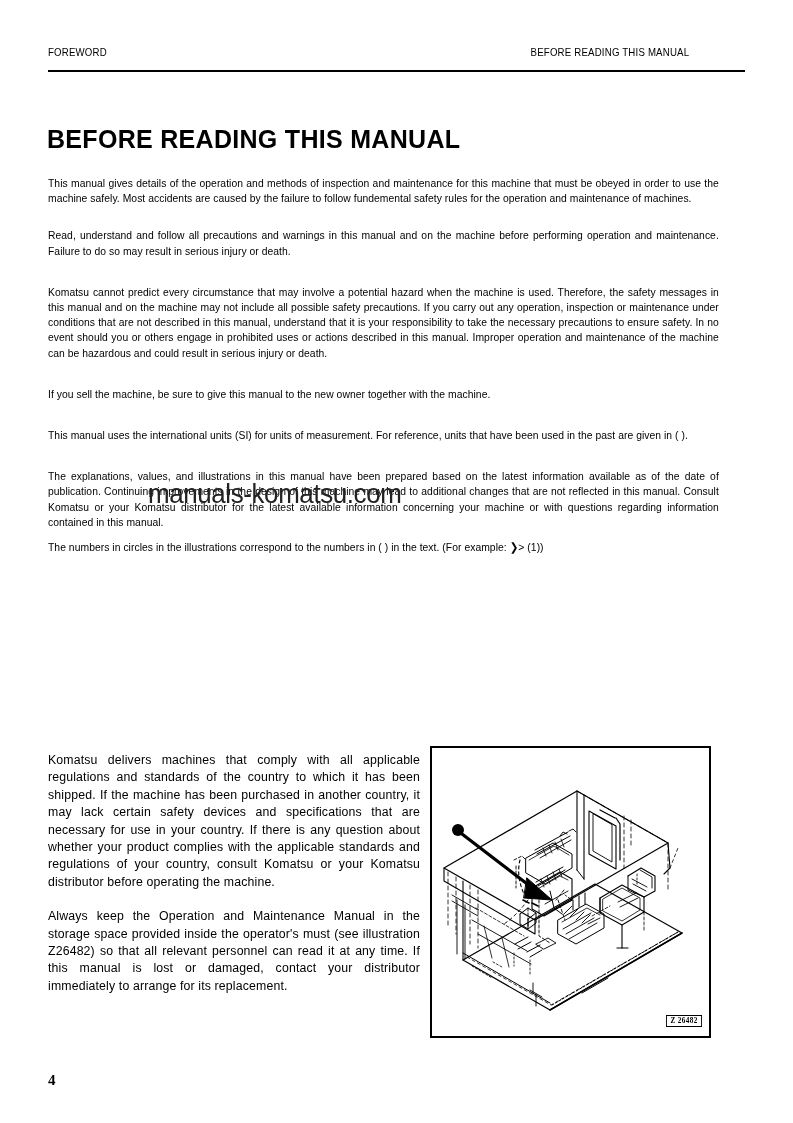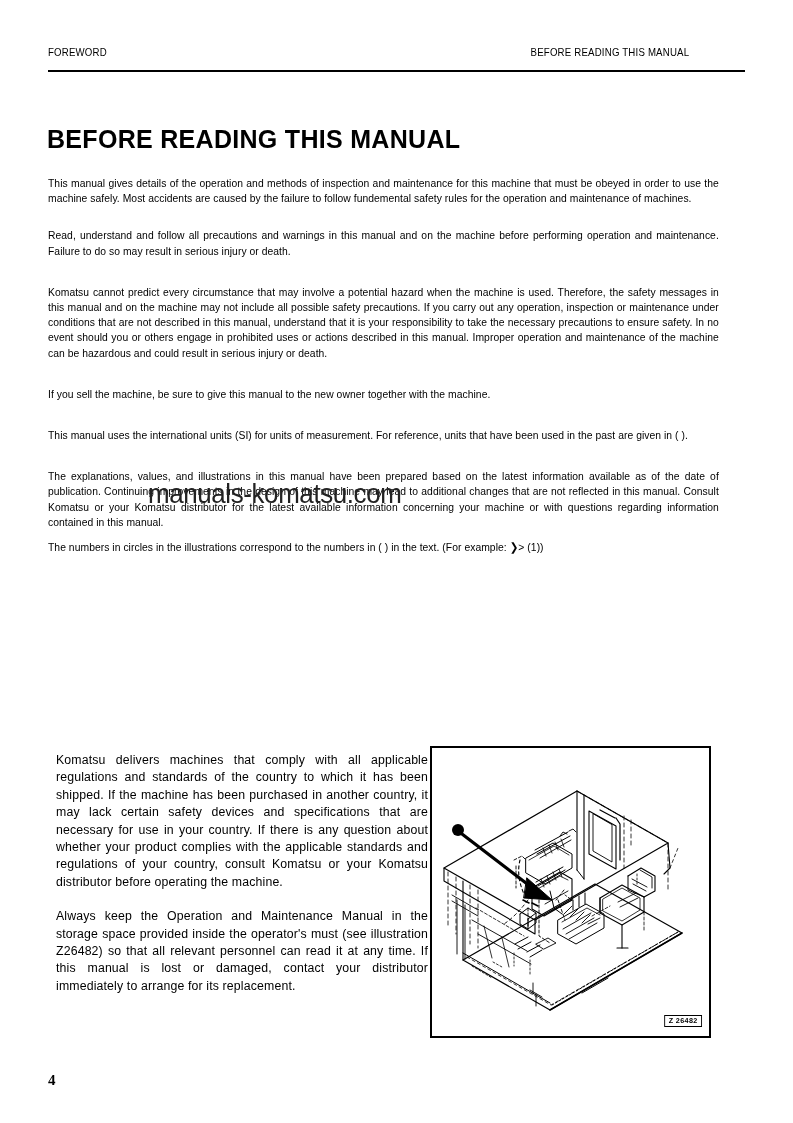--- a/index.html
+++ b/index.html
@@ -88,21 +88,20 @@
     white-space: nowrap;
     pointer-events: none;
   }
 
   
   .lower-left {
     position: absolute;
     left: 48px;
     top: 752px;
     width: 372px;
-    margin-left: 8px;
   }
   .para-wide {
     font-size: 12.3px;
     line-height: 17.4px;
     text-align: justify;
     margin: 0 0 17px 0;
     width: 372px;
     letter-spacing: 0.15px;
     hyphens: none;
   }
@@ -111,20 +110,21 @@
   
   .figure-box {
     position: absolute;
     left: 430px;
     top: 746px;
     width: 281px;
     height: 292px;
     border: 2.5px solid #000;
     background: #fff;
     box-sizing: border-box;
+    font-family: Liberation Serif, serif;
   }
   .figure-box svg { display: block; }
   .figure-id {
     position: absolute;
     right: 7px;
     bottom: 9px;
     font-size: 8px;
     font-weight: bold;
     letter-spacing: 0.4px;
     border: 1.3px solid #000;

